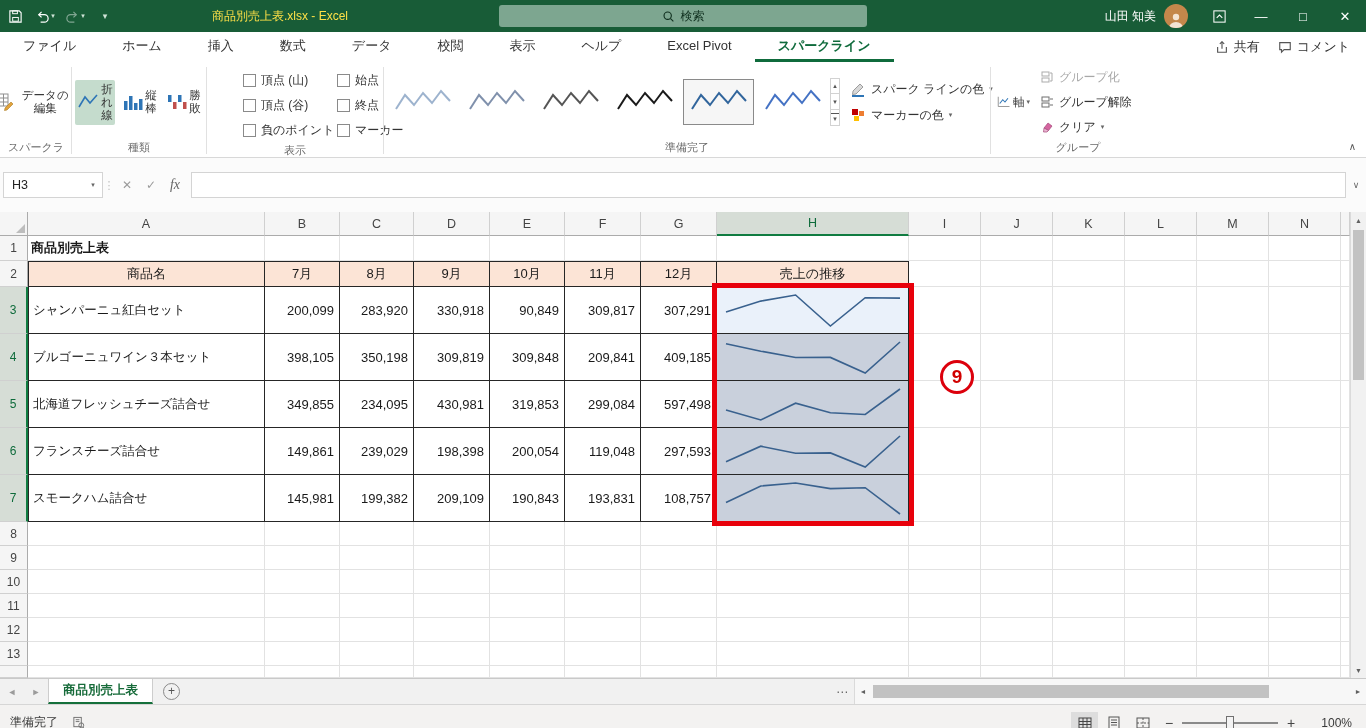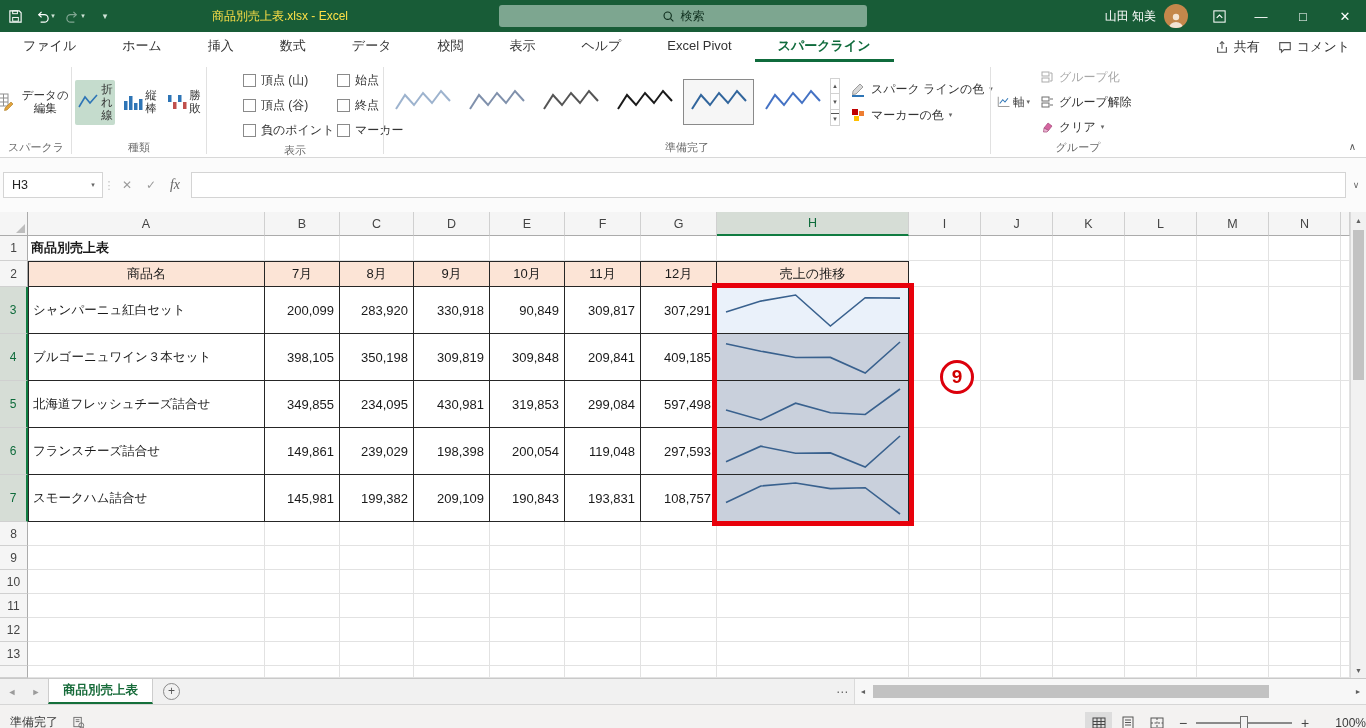--- a/index.html
+++ b/index.html
@@ -108,21 +108,21 @@
   .sb-ready { margin-left:10px; }
   .sb-icon { margin-left:14px; display:flex; align-items:center; }
   .sb-right { margin-left:auto; display:flex; align-items:center; gap:2px; }
   .viewbtn { width:27px; height:22px; display:flex; align-items:center; justify-content:center; }
   .viewbtn.active { background:#DDDDDD; }
   .zoombtn { width:22px; text-align:center; font-size:14px; color:#444; }
   .zoomslider { width:96px; height:22px; position:relative; }
   .zs-track { position:absolute; top:10px; left:0; width:100%; height:2px; background:#8A8A8A; }
   .zs-tick { position:absolute; top:7px; left:48px; width:1px; height:8px; background:#8A8A8A; }
   .zs-thumb { position:absolute; top:4px; left:44px; width:8px; height:14px; background:#F3F3F3; border:1px solid #707070; }
-  .zoomlabel { width:48px; text-align:right; font-size:12px; }
+  .zoomlabel { width:48px; text-align:right; margin-right:14px; font-size:12px; }
 
   svg { display:block; }
 </style>
 </head>
 <body>
 
 <div id="app">
 
   <div class="titlebar">
     <div class="qat">

